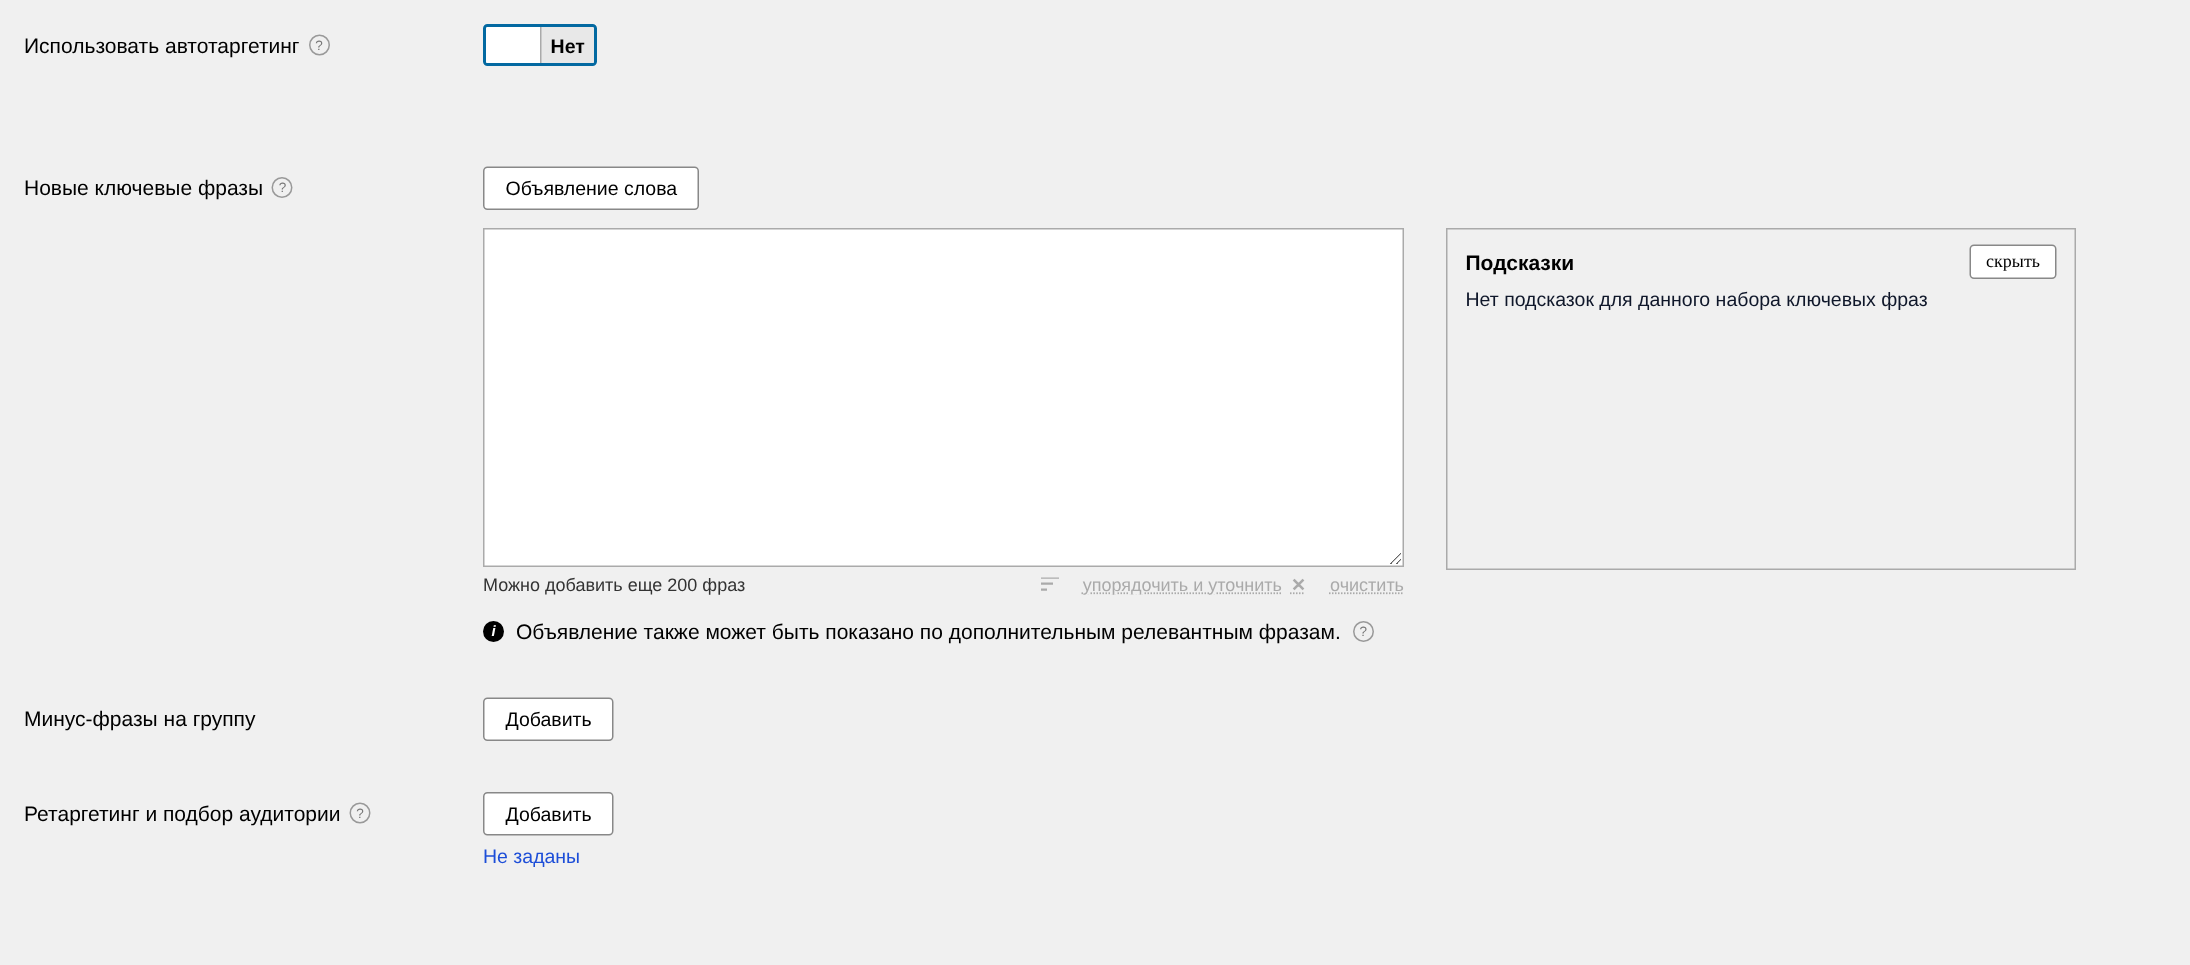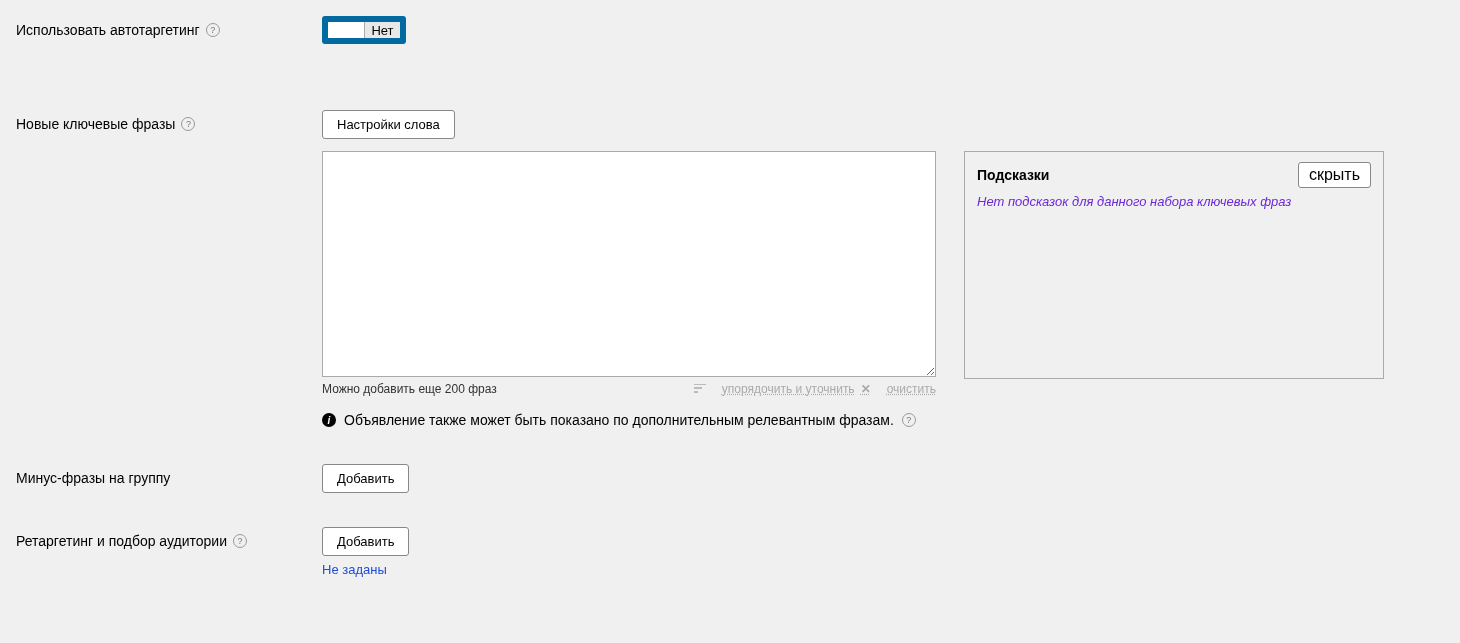--- a/index.html
+++ b/index.html
@@ -51,24 +51,25 @@
       color: #777;
       cursor: pointer;
     }
     .content-col {
       flex: 0 0 auto;
       width: 614px;
     }
     
     .toggle {
       display: inline-flex;
-      border: 6px solid #0369a1;
+      border: 2px solid #0369a1;
       border-radius: 3px;
       overflow: hidden;
       height: 28px;
+      font-weight: bold;
     }
     .toggle-seg {
       width: 36px;
       height: 100%;
       display: inline-flex;
       align-items: center;
       justify-content: center;
       font-size: 13px;
       cursor: pointer;
     }
@@ -154,31 +155,31 @@
       background: #f0f0f0;
     }
     .hints-header {
       display: flex;
       justify-content: space-between;
       align-items: center;
     }
     .hints-title { font-weight: bold; font-size: 14px; }
     .hints-body {
       font-size: 13px;
-      color: #6d28d9;
+      color: #0f172a;
       margin-top: 6px;
-      font-style: italic;
     }
     .btn-small {
       background: #fff;
       border: 1px solid #888;
       border-radius: 3px;
       padding: 3px 10px;
-      font-size: 16px;
-      cursor: pointer;
+      font-size: 12px;
+      cursor: pointer;
+      font-family: Liberation Serif, serif;
     }
     .subtext {
       font-size: 13px;
       color: #1d4ed8;
       margin-top: 6px;
     }
     .sort-icon svg { display: block; }
     .x-icon { font-weight: bold; }
   </style>
 </head>
@@ -198,21 +199,21 @@
       </div>
     </div>
   </div>
 
   <div class="row keywords-row">
     <div class="label-col">
       <span class="label-text">Новые ключевые фразы</span>
       <span class="help-icon">?</span>
     </div>
     <div>
-      <button class="btn">Настройки слова</button>
+      <button class="btn">Объявление слова</button>
       <div class="keywords-area">
         <div class="textarea-wrap">
           <textarea style=""></textarea>
           <div class="ta-footer">
             <span>Можно добавить еще 200 фраз</span>
             <span class="ta-actions">
               <span class="ta-action">
                 <span class="sort-icon">
                   <svg width="12" height="10" viewBox="0 0 12 10">
                       <path d="M0 0h12M0 4h8M0 8h4" stroke="#aaa" stroke-width="1.5"></path>

